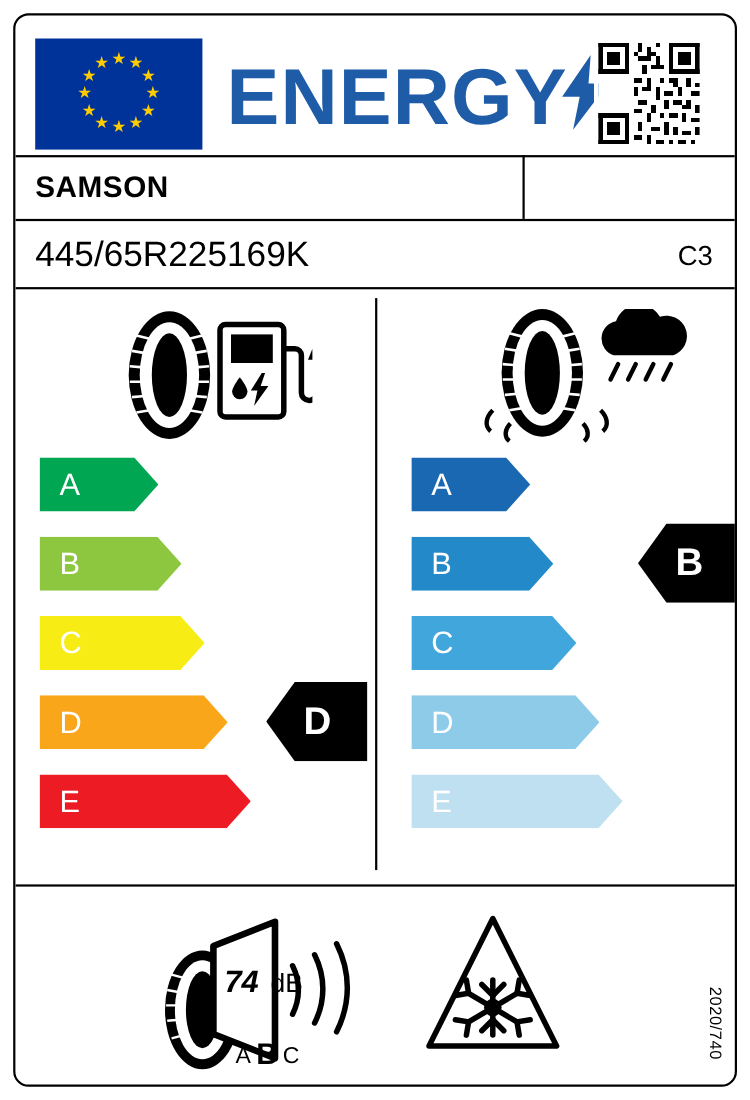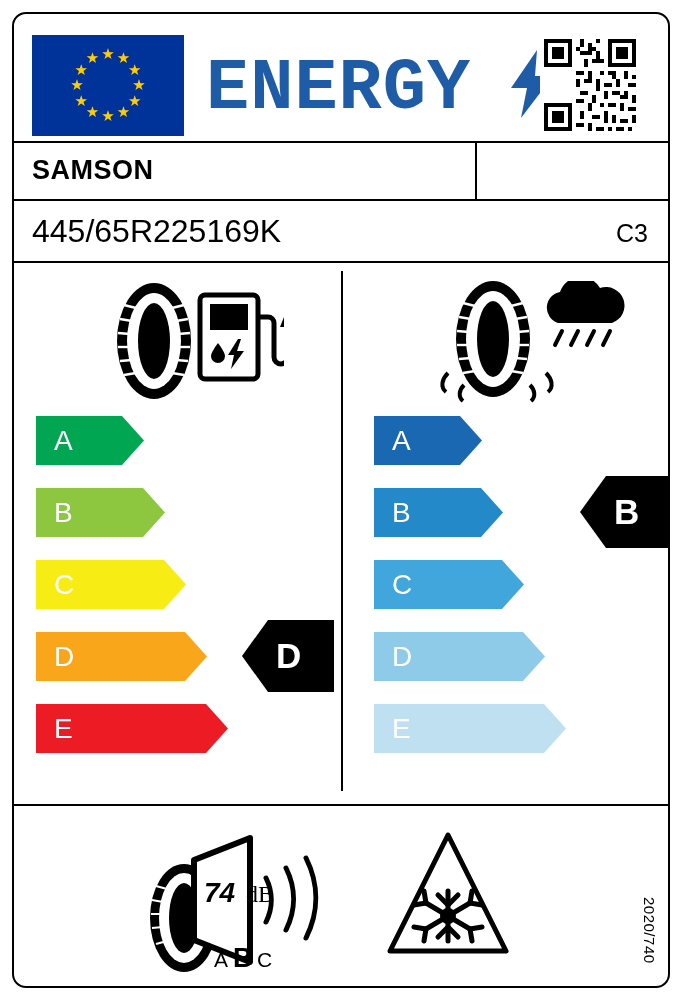--- a/index.html
+++ b/index.html
@@ -51,21 +51,21 @@
     text-align: center;
   }
   .energy-word {
     position: absolute;
     left: 192px;
     top: 34px;
     font-size: 72px;
     font-weight: bold;
     letter-spacing: 1px;
     color: #1F5CA8;
-    font-family: Liberation Mono, monospace;
+    font-family: Liberation Sans, sans-serif;
   }
   .energy-bolt {
     position: absolute;
     left: 497px;
     top: 36px;
     width: 42px;
     height: 68px;
   }
   .qr {
     position: absolute;
@@ -489,21 +489,21 @@
         <polygon points="62,38 62,118 118,140 118,16" fill="#fff" stroke="#000" stroke-width="6" stroke-linejoin="round"></polygon>
 
         <g fill="none" stroke="#000" stroke-width="5" stroke-linecap="round">
           <path d="M134,56 c7,14 7,30 0,44"></path>
           <path d="M154,46 c10,20 10,42 0,62"></path>
           <path d="M174,36 c13,26 13,54 0,80"></path>
         </g>
       </svg>
     </div>
     <div class="db-value" style="left:190px; top:73px;">74</div>
-    <div class="db-unit" style="left:232px; top:77px;font-family:Liberation Serif, serif;">dB</div>
+    <div class="db-unit" style="left:232px; top:77px;">dB</div>
     <div class="abc" style="left:200px; top:144px;">A</div>
     <div class="abc" style="left:219px; top:139px;"><b>B</b></div>
     <div class="abc" style="left:243px; top:144px;">C</div>
 
     <div class="pictogram" style="left:372px; top:25px;">
       <svg width="125" height="130" viewBox="0 0 125 130">
         <polygon points="62,6 120,122 4,122" fill="#fff" stroke="#000" stroke-width="5" stroke-linejoin="round"></polygon>
         <g stroke="#000" stroke-width="5" stroke-linecap="round">
           <line x1="62" y1="62" x2="62" y2="112"></line>
           <line x1="40" y1="74" x2="84" y2="100"></line>

